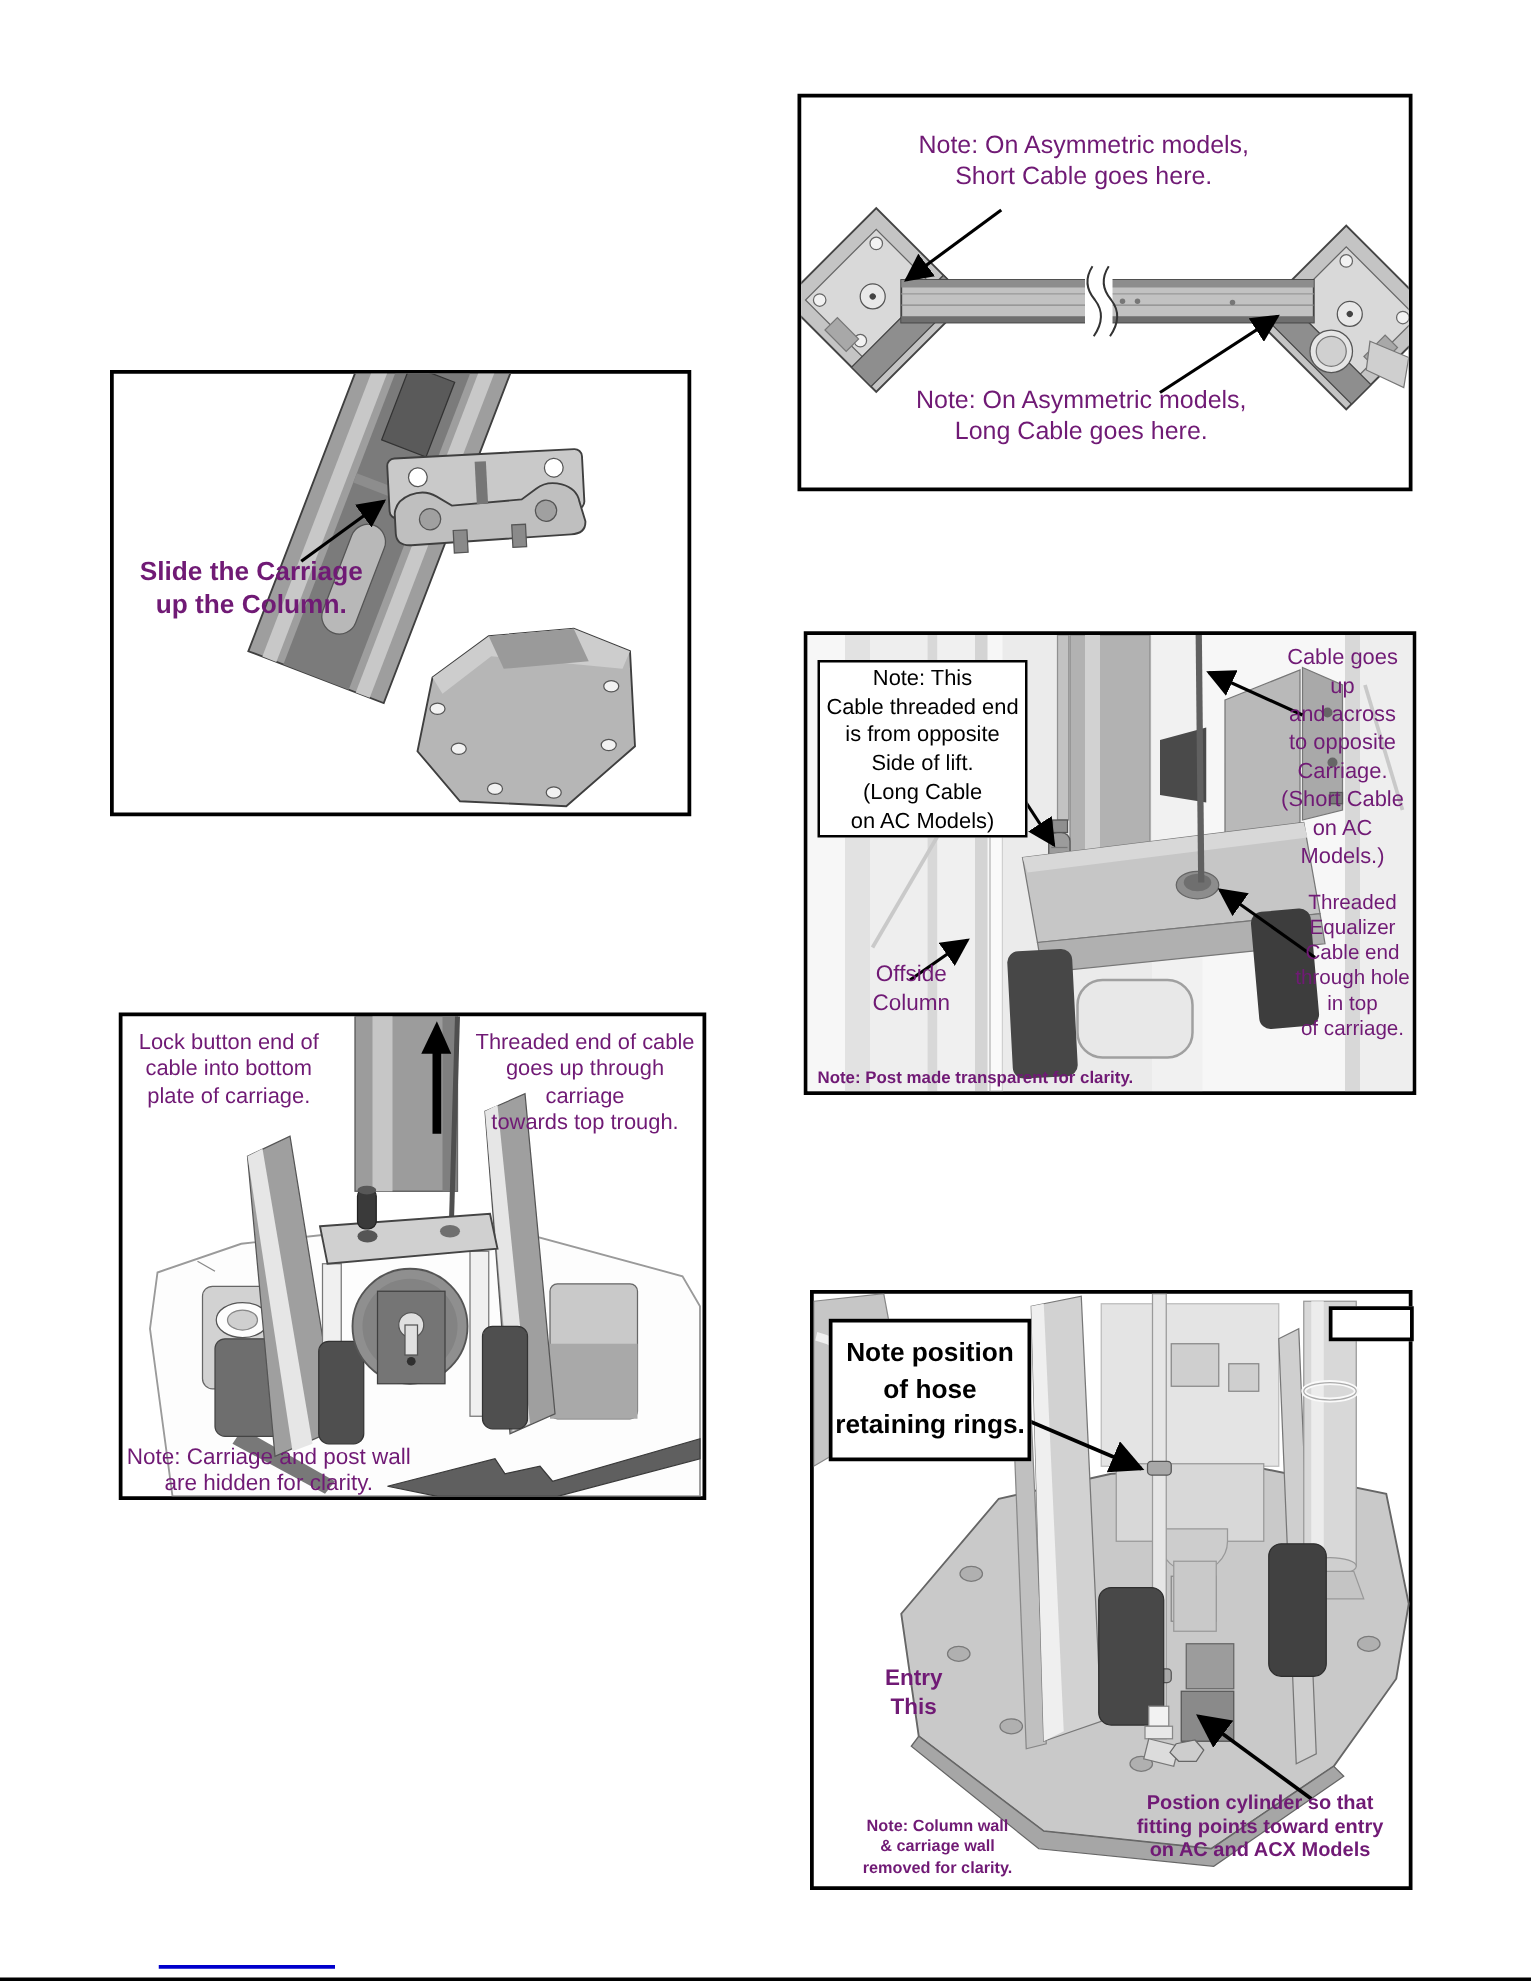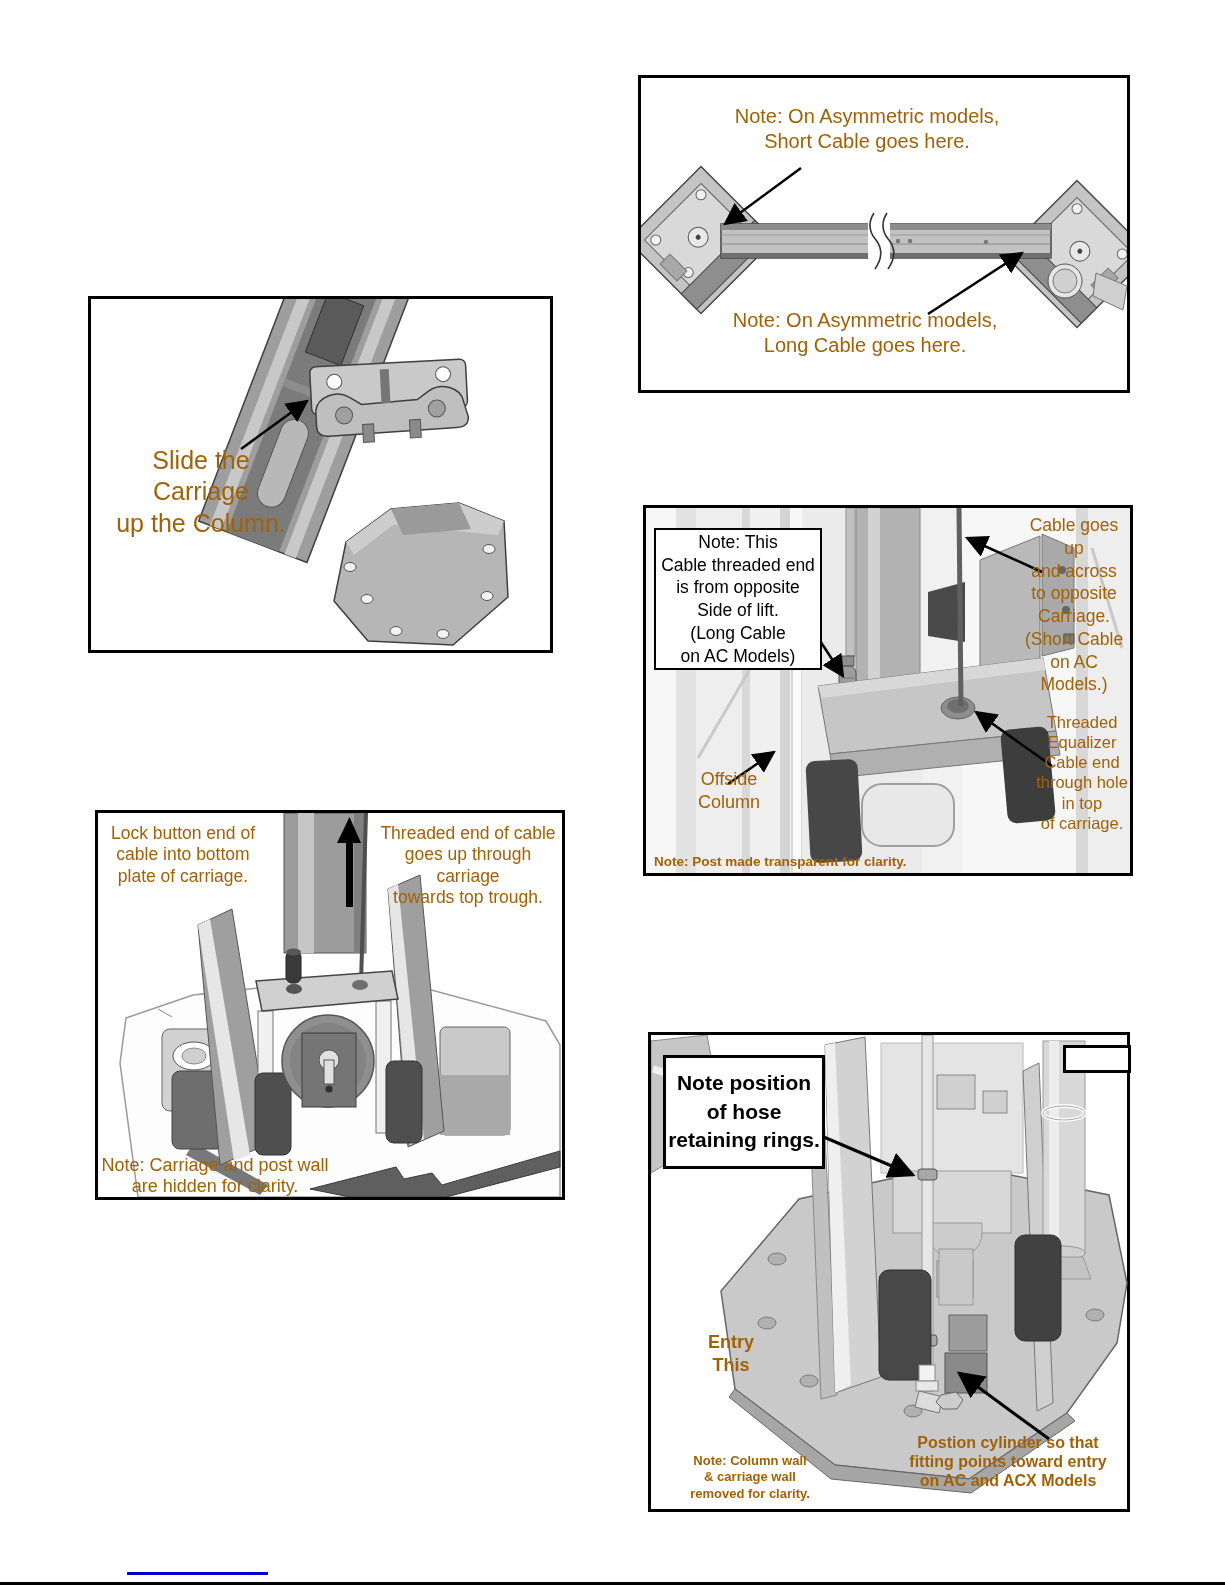--- a/index.html
+++ b/index.html
@@ -1,20 +1,20 @@
 <!DOCTYPE html>
 <html><head>
 <meta charset="utf-8">
 <style>
   html,body{margin:0;padding:0;background:#fff;}
   .page{position:relative;width:1225px;height:1585px;background:#ffffff;overflow:hidden;
         font-family:"Liberation Sans","DejaVu Sans",sans-serif;color:#000;}
   .panel{position:absolute;border:3px solid #000;background:#fff;box-sizing:border-box;}
   .panel svg{position:absolute;left:0;top:0;}
-  .cap{position:absolute;white-space:pre-line;text-align:center;line-height:1.25;color:#a16207;}
+  .cap{position:absolute;white-space:pre-line;text-align:center;line-height:1.25;color:#701a75;}
   .notebox{position:absolute;background:#fff;border:2px solid #000;display:flex;
            align-items:center;justify-content:center;white-space:pre-line;text-align:center;
            box-sizing:border-box;}
   .bold{font-weight:700;}
   .footer-link{position:absolute;height:3px;background:#0000cc;}
   .footer-rule{position:absolute;height:3px;background:#000;}
 </style>
 </head>
 <body>
 
@@ -108,21 +108,21 @@
         <polygon points="300,210 368,204 380,230 312,236" fill="#9a9a9a"></polygon>
         <ellipse cx="276" cy="300" rx="6" ry="4.5" fill="#f2f2f2" stroke="#555"></ellipse>
         <ellipse cx="305" cy="332" rx="6" ry="4.5" fill="#f2f2f2" stroke="#555"></ellipse>
         <ellipse cx="352" cy="335" rx="6" ry="4.5" fill="#f2f2f2" stroke="#555"></ellipse>
         <ellipse cx="396" cy="297" rx="6" ry="4.5" fill="#f2f2f2" stroke="#555"></ellipse>
         <ellipse cx="398" cy="250" rx="6" ry="4.5" fill="#f2f2f2" stroke="#555"></ellipse>
         <ellipse cx="259" cy="268" rx="6" ry="4.5" fill="#f2f2f2" stroke="#555"></ellipse>
       </g>
       <line x1="150" y1="150" x2="216" y2="102" stroke="#000" stroke-width="2.5" marker-end="url(#arrB)"></line>
     </svg>
-    <div class="cap" style="left:12px;top:146px;width:196px;font-size:25px;">Slide the Carriage
+    <div class="cap" style="left:12px;top:146px;width:196px;font-size:21px;font-weight:bold;">Slide the Carriage
 up the Column.</div>
   </div>
 
   <div class="panel" style="left:643px;top:505px;width:490px;height:371px;">
     <svg width="484" height="365" viewBox="0 0 484 365">
       <defs>
         <marker id="arrC" viewBox="0 0 10 10" refX="9" refY="5" markerWidth="9" markerHeight="9" orient="auto">
           <path d="M0,0 L10,5 L0,10 z" fill="#000"></path>
         </marker>
       </defs>

